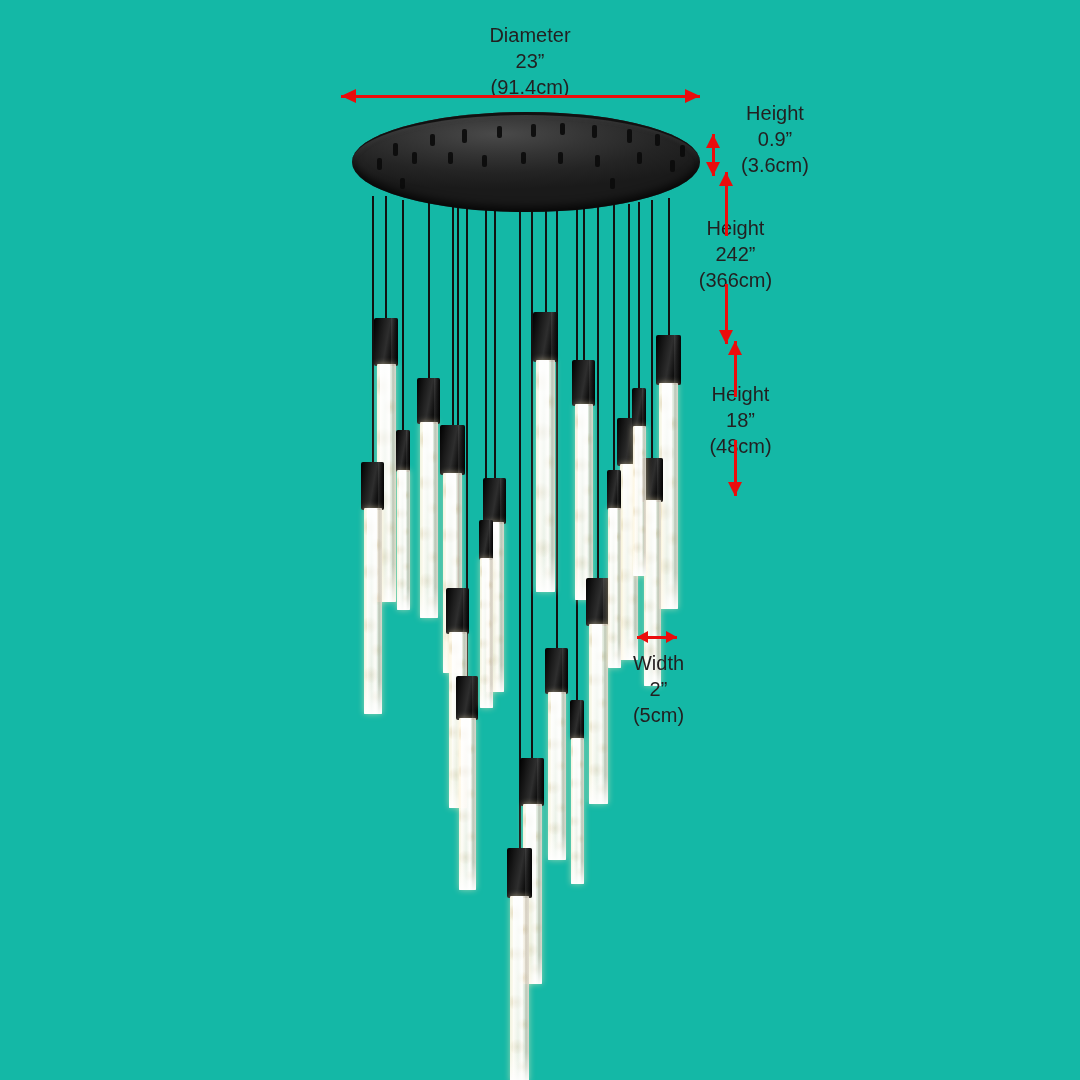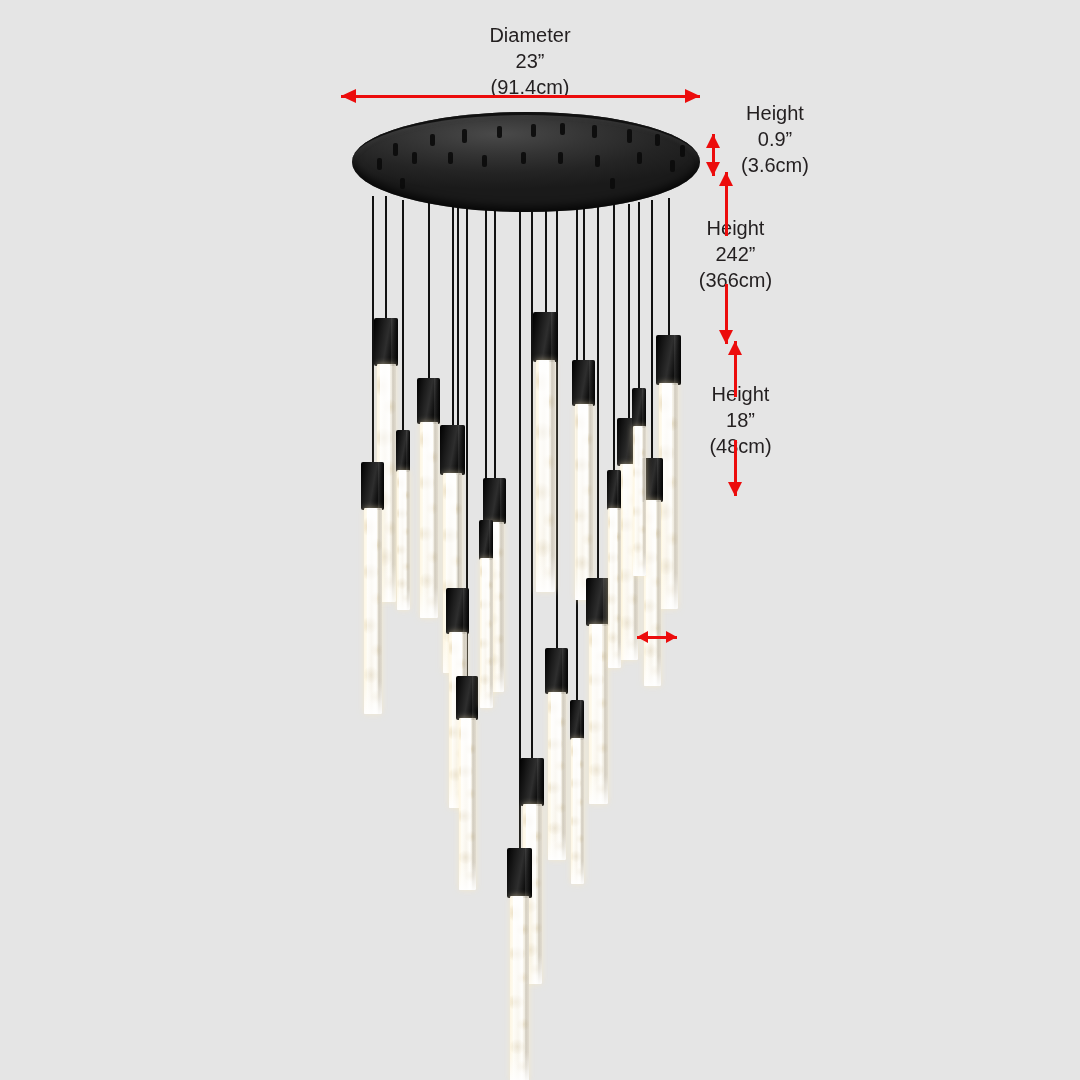--- a/index.html
+++ b/index.html
@@ -4,21 +4,21 @@
 <style>
   html, body {
     margin: 0;
     padding: 0;
     background: #ffffff;
   }
   #stage {
     position: relative;
     width: 1080px;
     height: 1080px;
-    background: #e5e5e5;
+    background: #14b8a6;
     overflow: hidden;
     font-family: "Liberation Sans", sans-serif;
   }
 
   
   .annot {
     position: absolute;
     text-align: center;
     color: #231f20;
     font-size: 20px;
@@ -487,14 +487,19 @@
   <div class="arrow-v" id="arw-pend-bot" style="left: 727px; top: 440px; width: 16px; height: 56px;">
     <div class="shaft"></div>
     <div class="head down"></div>
   </div>
 
   <div class="arrow-h tiny" id="arw-width" style="left: 637px; top: 630px; width: 40px; height: 14px;">
     <div class="shaft"></div>
     <div class="head left"></div>
     <div class="head right"></div>
   </div>
+  <div class="annot" id="lbl-width" style="left: 596px; top: 650px; width: 125px;">
+    <span>Width</span>
+    <span>2”</span>
+    <span>(5cm)</span>
+  </div>
 
 </div>
 
 </body></html>

